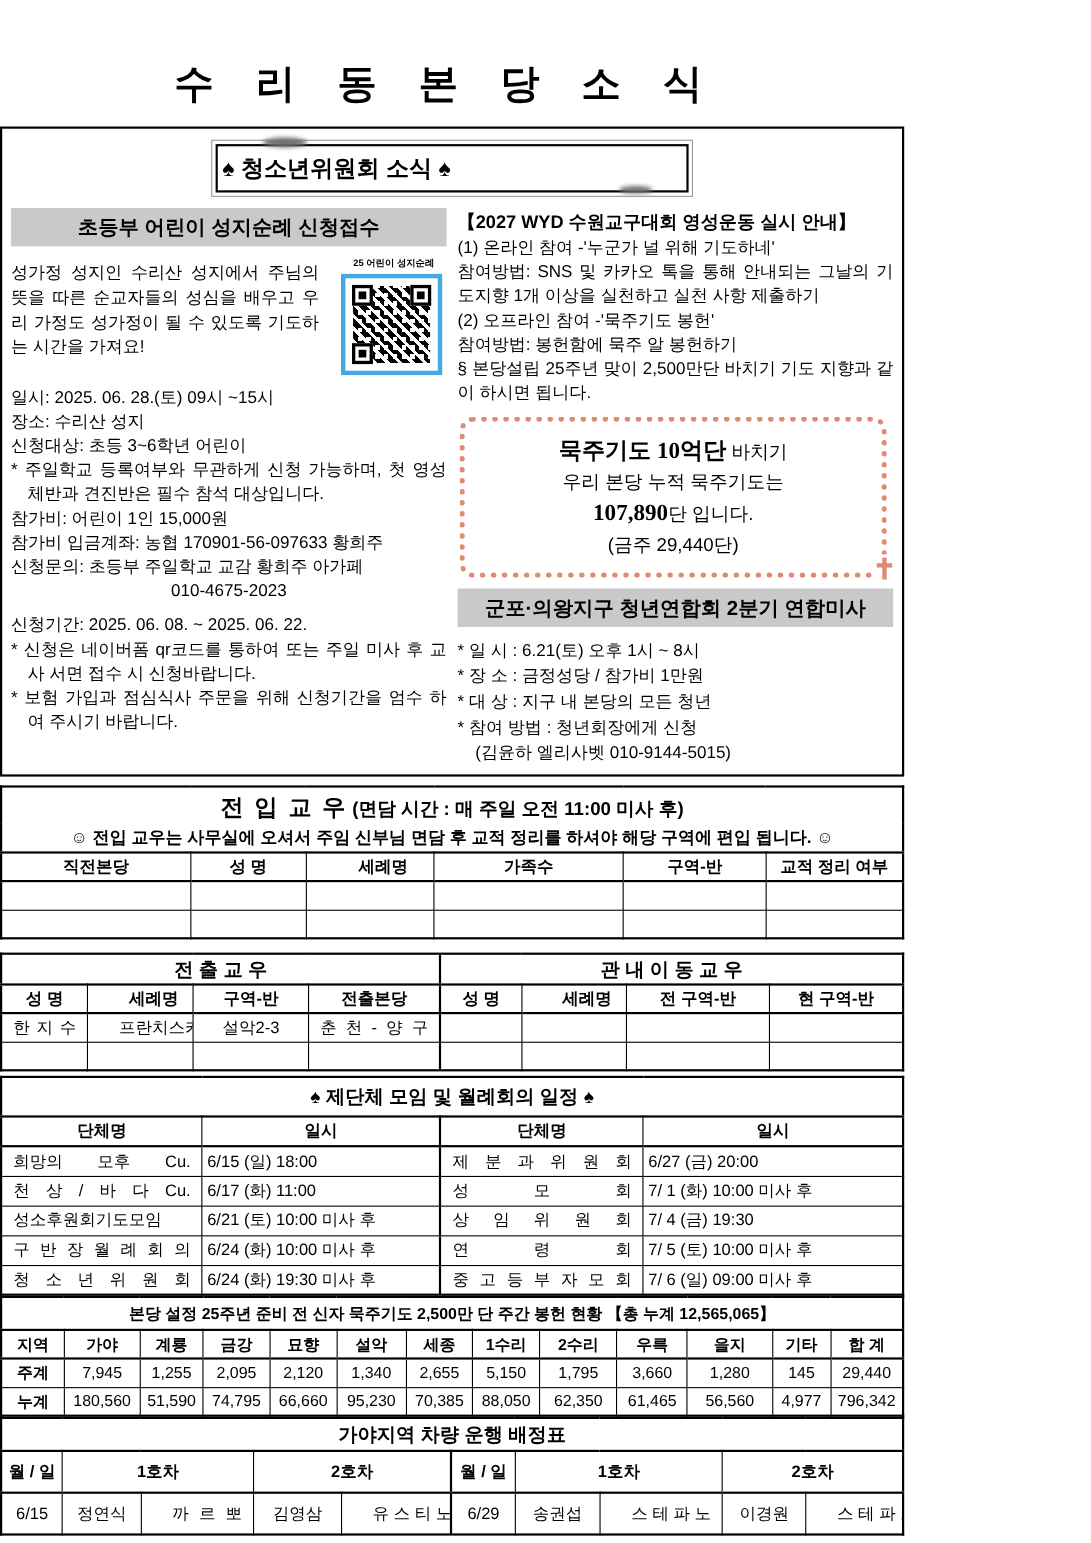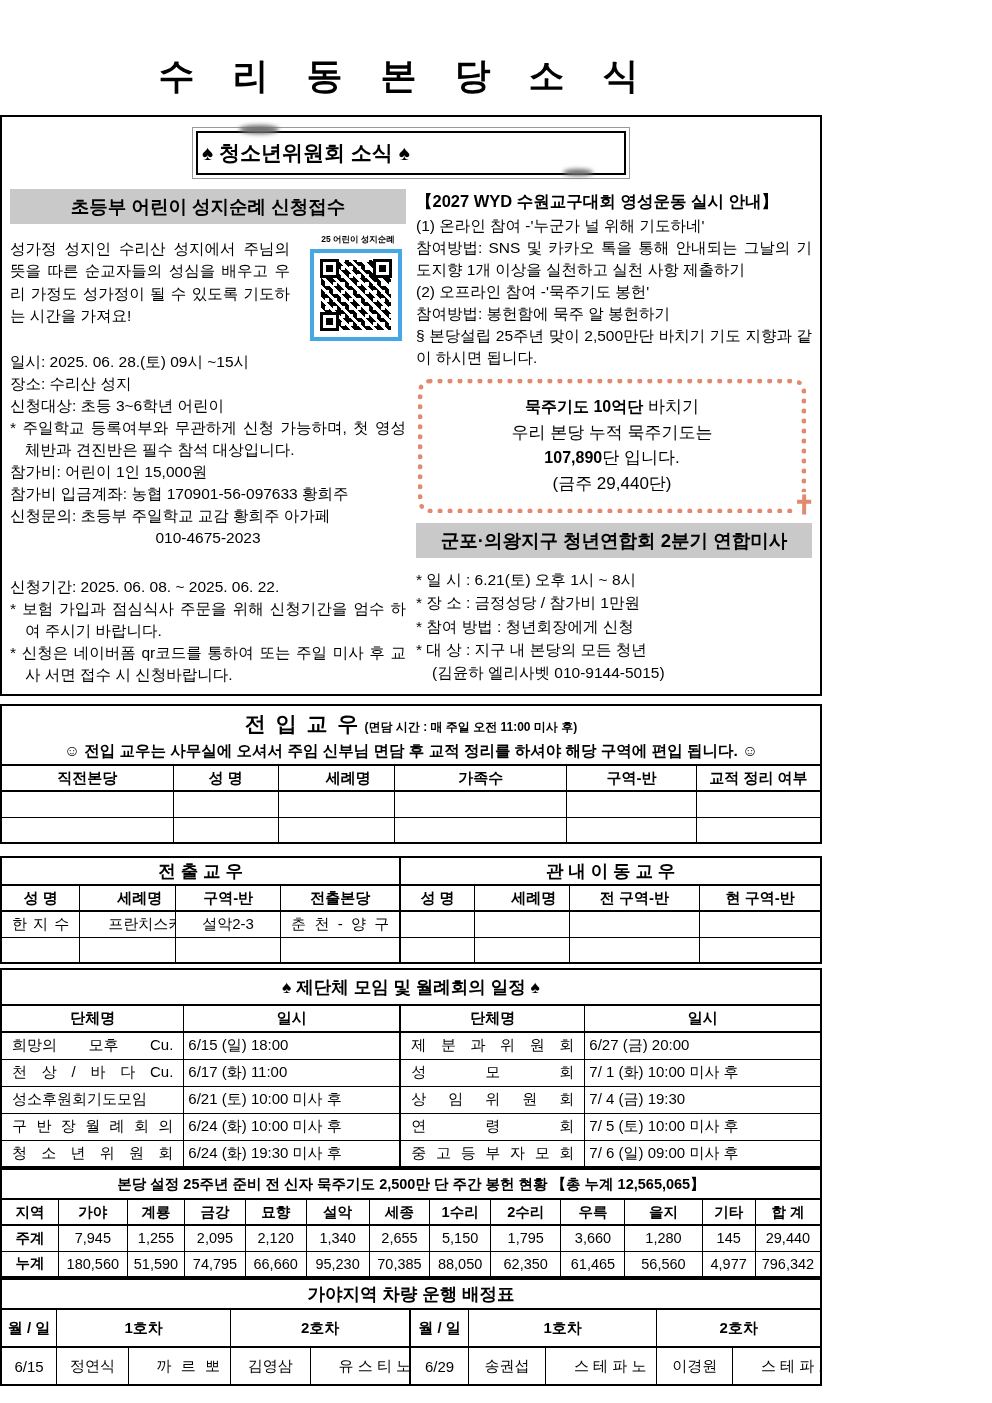--- a/index.html
+++ b/index.html
@@ -41,48 +41,48 @@
       repeating-linear-gradient(0deg, #000 0 4px, rgba(255,255,255,0) 4px 8px),
       repeating-linear-gradient(90deg, #000 0 4px, #fff 4px 8px);
   }
   .f { position: absolute; width: 19px; height: 19px; border: 3px solid #000; background: #fff; }
   .f::after { content: ""; position: absolute; inset: 3px; background: #000; }
   .f.tl { top: 6px; left: 6px; } .f.tr { top: 6px; right: 6px; } .f.bl { bottom: 6px; left: 6px; }
   .dlines { margin-top: 10px; }
   .dline { font-size: 15.5px; line-height: 1.42; text-align: justify; }
   .dline.center { text-align: center; }
   .dline.hang { padding-left: 15px; text-indent: -15px; }
-  .dline.gap-top { margin-top: 27px; }
+  .dline.gap-top { margin-top: 9px; }
 
   .wyd-title { font-size: 16.5px; font-weight: bold; margin: 2px 0 2px 0; }
   .wyd-line { font-size: 15.5px; line-height: 1.42; text-align: justify; }
   .rosary-box {
     margin: 10px 6px 10px 2px; border: 5px dotted #e18a70; border-radius: 12px;
     padding: 10px 6px 12px 6px; text-align: center; position: relative;
   }
   .rb-line { font-size: 17px; line-height: 1.5; }
-  .rb-bold { font-weight: bold; font-size: 16px; }
+  .rb-bold { font-weight: bold; font-size: 21px; font-family: Liberation Serif, serif; }
   .crucifix { position: absolute; right: -14px; bottom: -10px; color: #e18a70; font-size: 26px; font-weight: bold; background: #fff; line-height: 1; }
   .ym-line { font-size: 15.5px; line-height: 1.5; }
   .ym-line.indent { padding-left: 16px; }
 
   
   table { border-collapse: collapse; width: 100%; table-layout: fixed; }
   td { border: 1px solid #000; font-size: 15px; padding: 1px 4px; height: 26px; overflow: hidden; white-space: nowrap; }
   table.outer { border: 2px solid #000; }
   td.title-cell { font-weight: bold; text-align: center; border-bottom: 2px solid #000; }
   tr.hdr td { font-weight: bold; text-align: center; border-bottom: 2px solid #000; }
   td.center { text-align: center; }
   td.jl { text-align: justify; text-align-last: justify; padding: 0 10px; }
   td.dl { border-left: 1px dotted #555; padding-left: 28px; }
   td.tk { border-left: 2px solid #000; }
   .tbl-gap { height: 12px; }
   .tbl-gap-s { height: 4px; }
   .ti-title { font-size: 21px; font-weight: bold; letter-spacing: 2px; }
-  .ti-sub { font-size: 12px; font-weight: bold; }
+  .ti-sub { font-size: 17px; font-weight: bold; }
   .ti-note { font-size: 15.5px; font-weight: normal; }
   td.big-title { font-size: 17.5px; }
   .groups td { height: 27px; }
   .rosary-t td { height: 26px; font-size: 14.5px; }
   .vehicle td { height: 38px; }
   .vehicle td.date { text-align: center; }
 </style>
 </head>
 <body>
 
@@ -119,22 +119,22 @@
           <div class="dlines">
             <div class="dline">일시: 2025. 06. 28.(토) 09시 ~15시</div>
             <div class="dline">장소: 수리산 성지</div>
             <div class="dline">신청대상: 초등 3~6학년 어린이</div>
             <div class="dline hang">* 주일학교 등록여부와 무관하게 신청 가능하며, 첫 영성체반과 견진반은 필수 참석 대상입니다.</div>
             <div class="dline">참가비: 어린이 1인 15,000원</div>
             <div class="dline">참가비 입금계좌: 농협 170901-56-097633 황희주</div>
             <div class="dline">신청문의: 초등부 주일학교 교감 황희주 아가페</div>
             <div class="dline center">010-4675-2023</div>
             <div class="dline gap-top">신청기간: 2025. 06. 08. ~ 2025. 06. 22.</div>
+            <div class="dline hang">* 신청은 네이버폼 qr코드를 통하여 또는 주일 미사 후 교사 서면 접수 시 신청바랍니다.</div>
             <div class="dline hang">* 보험 가입과 점심식사 주문을 위해 신청기간을 엄수 하여 주시기 바랍니다.</div>
-            <div class="dline hang">* 신청은 네이버폼 qr코드를 통하여 또는 주일 미사 후 교사 서면 접수 시 신청바랍니다.</div>
           </div>
         </div>
 
         <div class="col-right">
           <div class="wyd-title">【2027 WYD 수원교구대회 영성운동 실시 안내】</div>
           <div class="wyd-line">(1) 온라인 참여 -'누군가 널 위해 기도하네'</div>
           <div class="wyd-line">참여방법: SNS 및 카카오 톡을 통해 안내되는 그날의 기도지향 1개 이상을 실천하고 실천 사항 제출하기</div>
           <div class="wyd-line">(2) 오프라인 참여 -'묵주기도 봉헌'</div>
           <div class="wyd-line">참여방법: 봉헌함에 묵주 알 봉헌하기</div>
           <div class="wyd-line">§ 본당설립 25주년 맞이 2,500만단 바치기 기도 지향과 같이 하시면 됩니다.</div>
@@ -143,22 +143,22 @@
             <div class="rb-line"><span class="rb-bold">묵주기도 10억단</span><span> 바치기</span></div>
             <div class="rb-line">우리 본당 누적 묵주기도는</div>
             <div class="rb-line"><span class="rb-bold">107,890</span><span>단 입니다.</span></div>
             <div class="rb-line">(금주 29,440단)</div>
             <span class="crucifix">✝</span>
           </div>
 
           <div class="gray-header">군포·의왕지구 청년연합회 2분기 연합미사</div>
           <div class="ym-line">* 일 시 : 6.21(토) 오후 1시 ~ 8시</div>
           <div class="ym-line">* 장 소 : 금정성당 / 참가비 1만원</div>
+          <div class="ym-line">* 대 상 : 지구 내 본당의 모든 청년</div>
           <div class="ym-line">* 참여 방법 : 청년회장에게 신청</div>
-          <div class="ym-line">* 대 상 : 지구 내 본당의 모든 청년</div>
           <div class="ym-line indent">(김윤하 엘리사벳 010-9144-5015)</div>
         </div>
       </div>
     </div>
 
     <table class="outer">
       <colgroup>
           <col style="width:21%">
           <col style="width:12.8%">
           <col style="width:14.2%">

